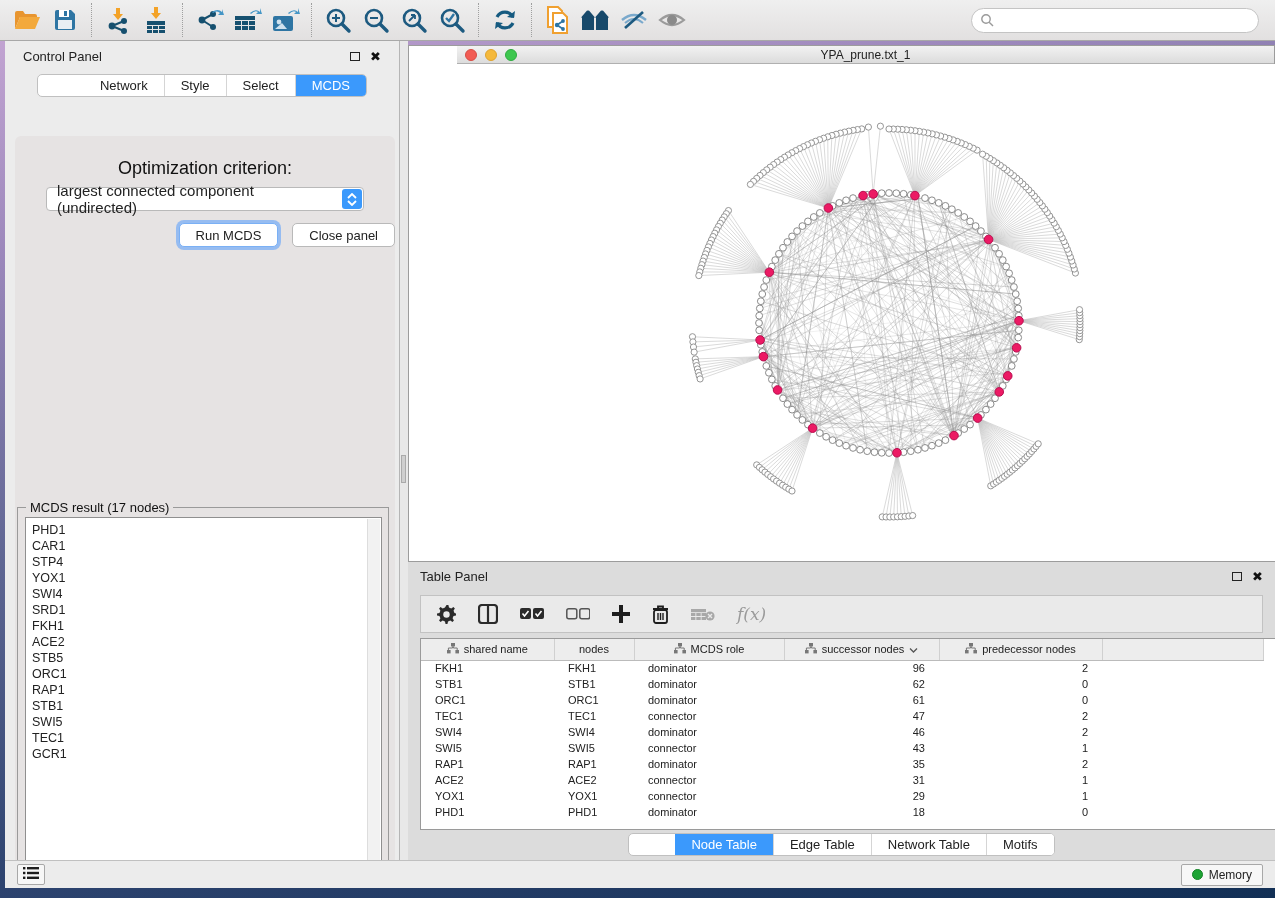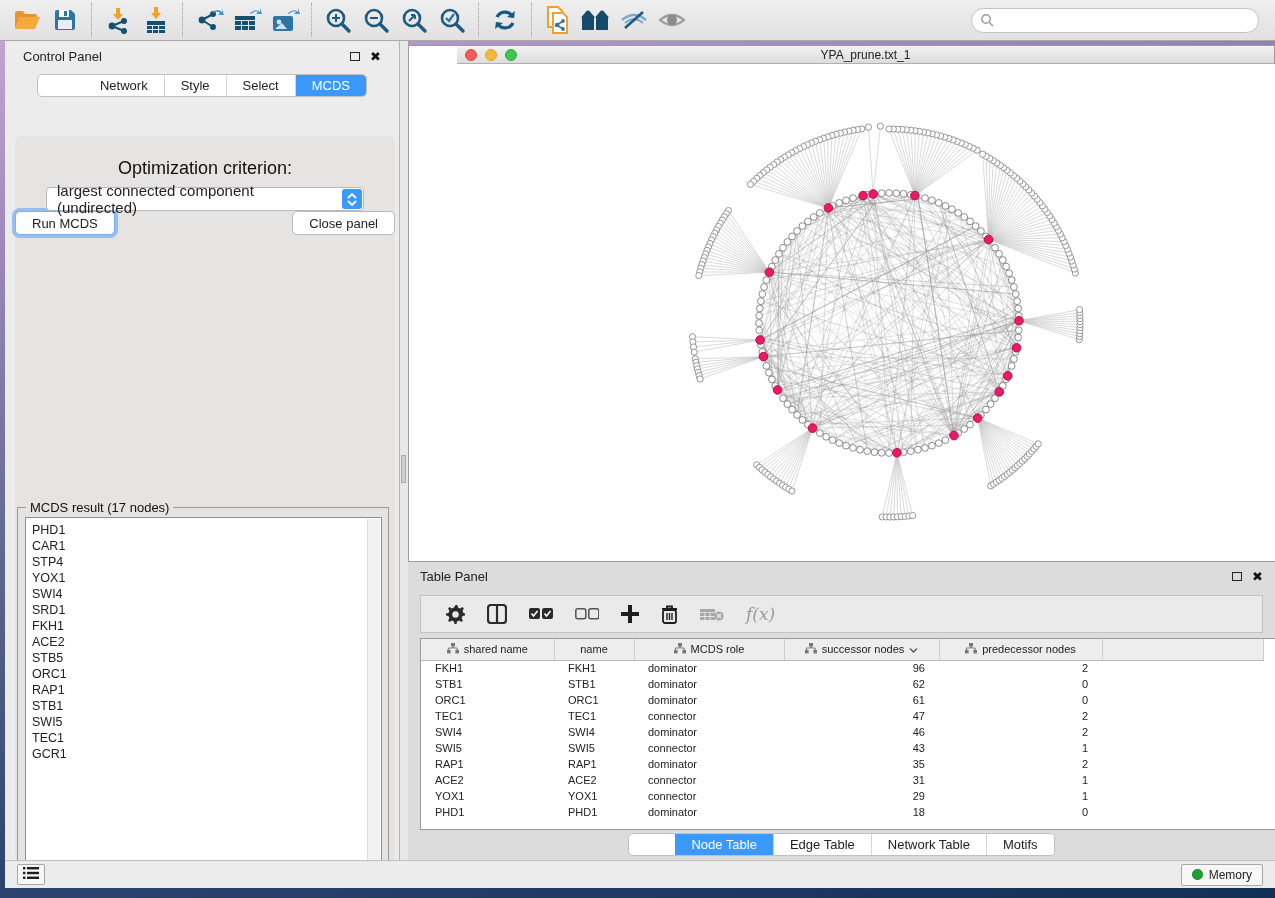--- a/index.html
+++ b/index.html
@@ -37,21 +37,21 @@
   .cp-tabs-row { display:flex; justify-content:center; margin-top:3px; position:relative; z-index:2; }
   .cp-inner { position:absolute; left:10px; top:95px; width:380px; height:724px;
     background:#e6e3e3; border-radius:6px 6px 0 0; }
   .opt-label { text-align:center; margin-top:22px; font-size:18px; color:#111; }
   .dropdown { position:relative; margin:8px auto 0; width:318px; height:24px; background:#fff;
     border:1px solid #b9b9b9; border-radius:4px; display:flex; align-items:center;
     padding:0 30px 0 10px; font-size:15px; }
   .dd-stepper { position:absolute; right:1px; top:1px; width:20px; height:20px; background:#3b99fc;
     border-radius:3px; display:flex; flex-direction:column; align-items:center; justify-content:center; gap:1px; }
   .dd-stepper svg { display:block; }
-  .btn-row { display:flex; justify-content:space-between; gap:14px; }
+  .btn-row { display:flex; justify-content:flex-end; gap:14px; margin-top:12px; }
   .mac-btn { height:24px; padding:0 16px; background:#fff; border:1px solid #b9b9b9; border-radius:5px;
     font-size:13px; display:flex; align-items:center; cursor:default; }
   .mac-btn.focused { box-shadow:0 0 0 3px rgba(96,162,250,.6); border-color:#7ab0f5; }
   .mcds-group { position:absolute; left:2px; top:371px; width:372px; height:372px;
     border:1px solid #9a9a9a; }
   .mcds-legend { position:absolute; left:8px; top:-8px; background:#e6e3e3; padding:0 4px; font-size:13px; color:#111; }
   .mcds-list { position:absolute; left:7px; top:9px; width:357px; height:353px; background:#fff;
     border:1px solid #8f8f8f; overflow:hidden; font-size:12.5px; padding:4px 0 0 6px; line-height:16px; }
   .mcds-scroll { position:absolute; right:1px; top:1px; width:13px; height:351px; background:#f2f2f2; border-left:1px solid #ddd; }
   
@@ -66,21 +66,21 @@
   .light { width:12px; height:12px; border-radius:50%; }
   .light.red { background:#f25c54; border:1px solid #d64d45; }
   .light.yellow { background:#f5b93c; border:1px solid #dfa32e; }
   .light.green { background:#3ec74f; border:1px solid #2fab41; }
   .net-title { position:absolute; left:0; right:0; text-align:center; font-size:12px; color:#222; }
   .net-canvas { width:865px; height:497px; background:#fff; }
   
   .table-panel { position:absolute; left:408px; top:562px; width:867px; height:298px; background:#dcdcdc; }
   .tp-header { height:28px; display:flex; align-items:center; padding:0 12px; font-size:13px; }
   .tp-toolbar { position:absolute; left:12px; top:33px; width:843px; height:38px; background:#eaeaea;
-    border:1px solid #c2c2c2; display:flex; align-items:center; padding:0 25px; gap:22px; }
+    border:1px solid #c2c2c2; display:flex; align-items:center; padding:0 16px; gap:22px; }
   .tp-toolbar .icon { display:flex; align-items:center; }
   .fx { font-family:"DejaVu Serif",serif; font-style:italic; font-size:17px; color:#9a9a9a; }
   .tbl-wrap { position:absolute; left:12px; top:76px; width:919px; height:192px; background:#fff;
     border:1px solid #9a9a9a; overflow:hidden; }
   table.datatable { border-collapse:collapse; table-layout:fixed; width:843px; font-size:11px; }
   table.datatable col.c0{width:133px} table.datatable col.c1{width:80px}
   table.datatable col.c2{width:150px} table.datatable col.c3{width:155px}
   table.datatable col.c4{width:163px} table.datatable col.c5{width:auto}
   table.datatable th { height:21px; background:#ededed; border-bottom:1px solid #bbb; border-right:1px solid #d0d0d0;
     font-weight:normal; font-size:11px; color:#222; position:relative; }
@@ -1275,21 +1275,21 @@
                       <rect x="0" y="7" width="3.6" height="3.4"></rect>
                       <rect x="8.4" y="7" width="3.6" height="3.4"></rect>
                       <path d="M5.6 3.4 L5.6 5 L1.4 5 L1.4 7 M6.4 3.4 L6.4 5 L10.2 5 L10.2 7" stroke="#777" fill="none"></path>
                     </g>
                   </svg></span>
                 <span>shared name</span>
               </span>
             </th>
             <th>
               <span class="th-inner">
-                <span>name</span>
+                <span>nodes</span>
               </span>
             </th>
             <th>
               <span class="th-inner">
                 <span><svg width="12" height="11" viewBox="0 0 12 11" style="vertical-align:-1px">
                     <g fill="#777">
                       <rect x="4" y="0" width="4" height="3.4"></rect>
                       <rect x="0" y="7" width="3.6" height="3.4"></rect>
                       <rect x="8.4" y="7" width="3.6" height="3.4"></rect>
                       <path d="M5.6 3.4 L5.6 5 L1.4 5 L1.4 7 M6.4 3.4 L6.4 5 L10.2 5 L10.2 7" stroke="#777" fill="none"></path>

